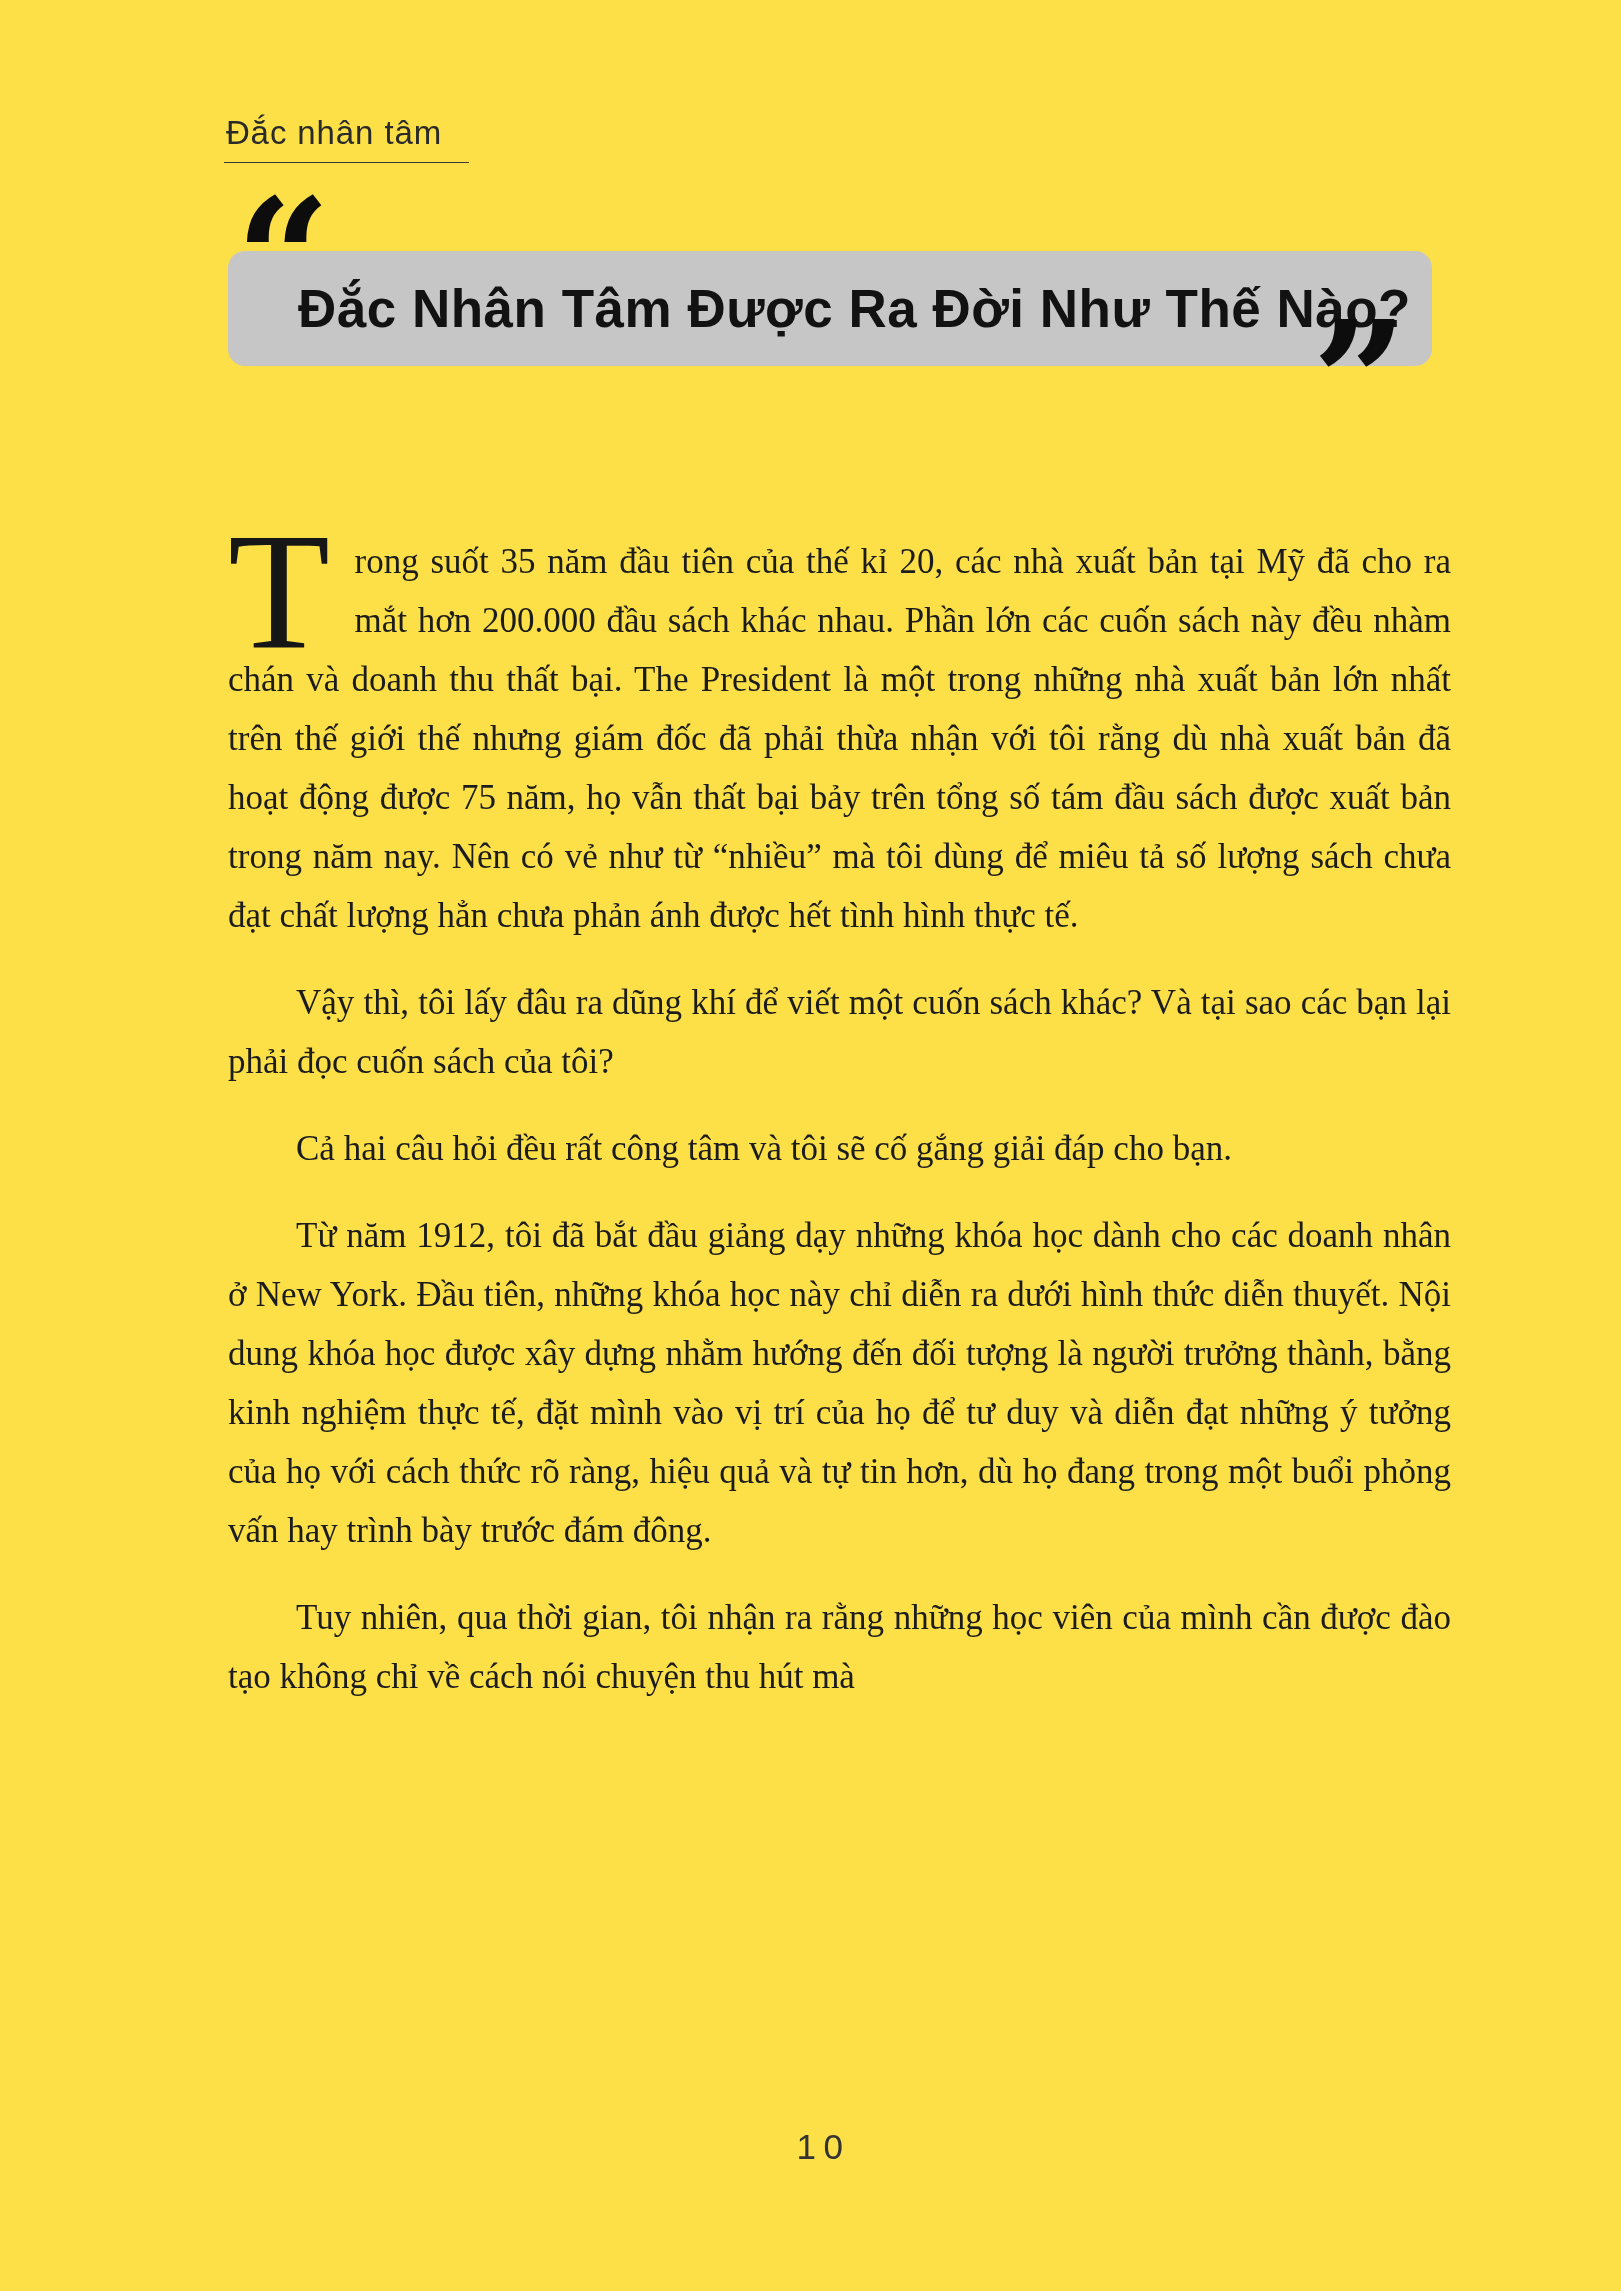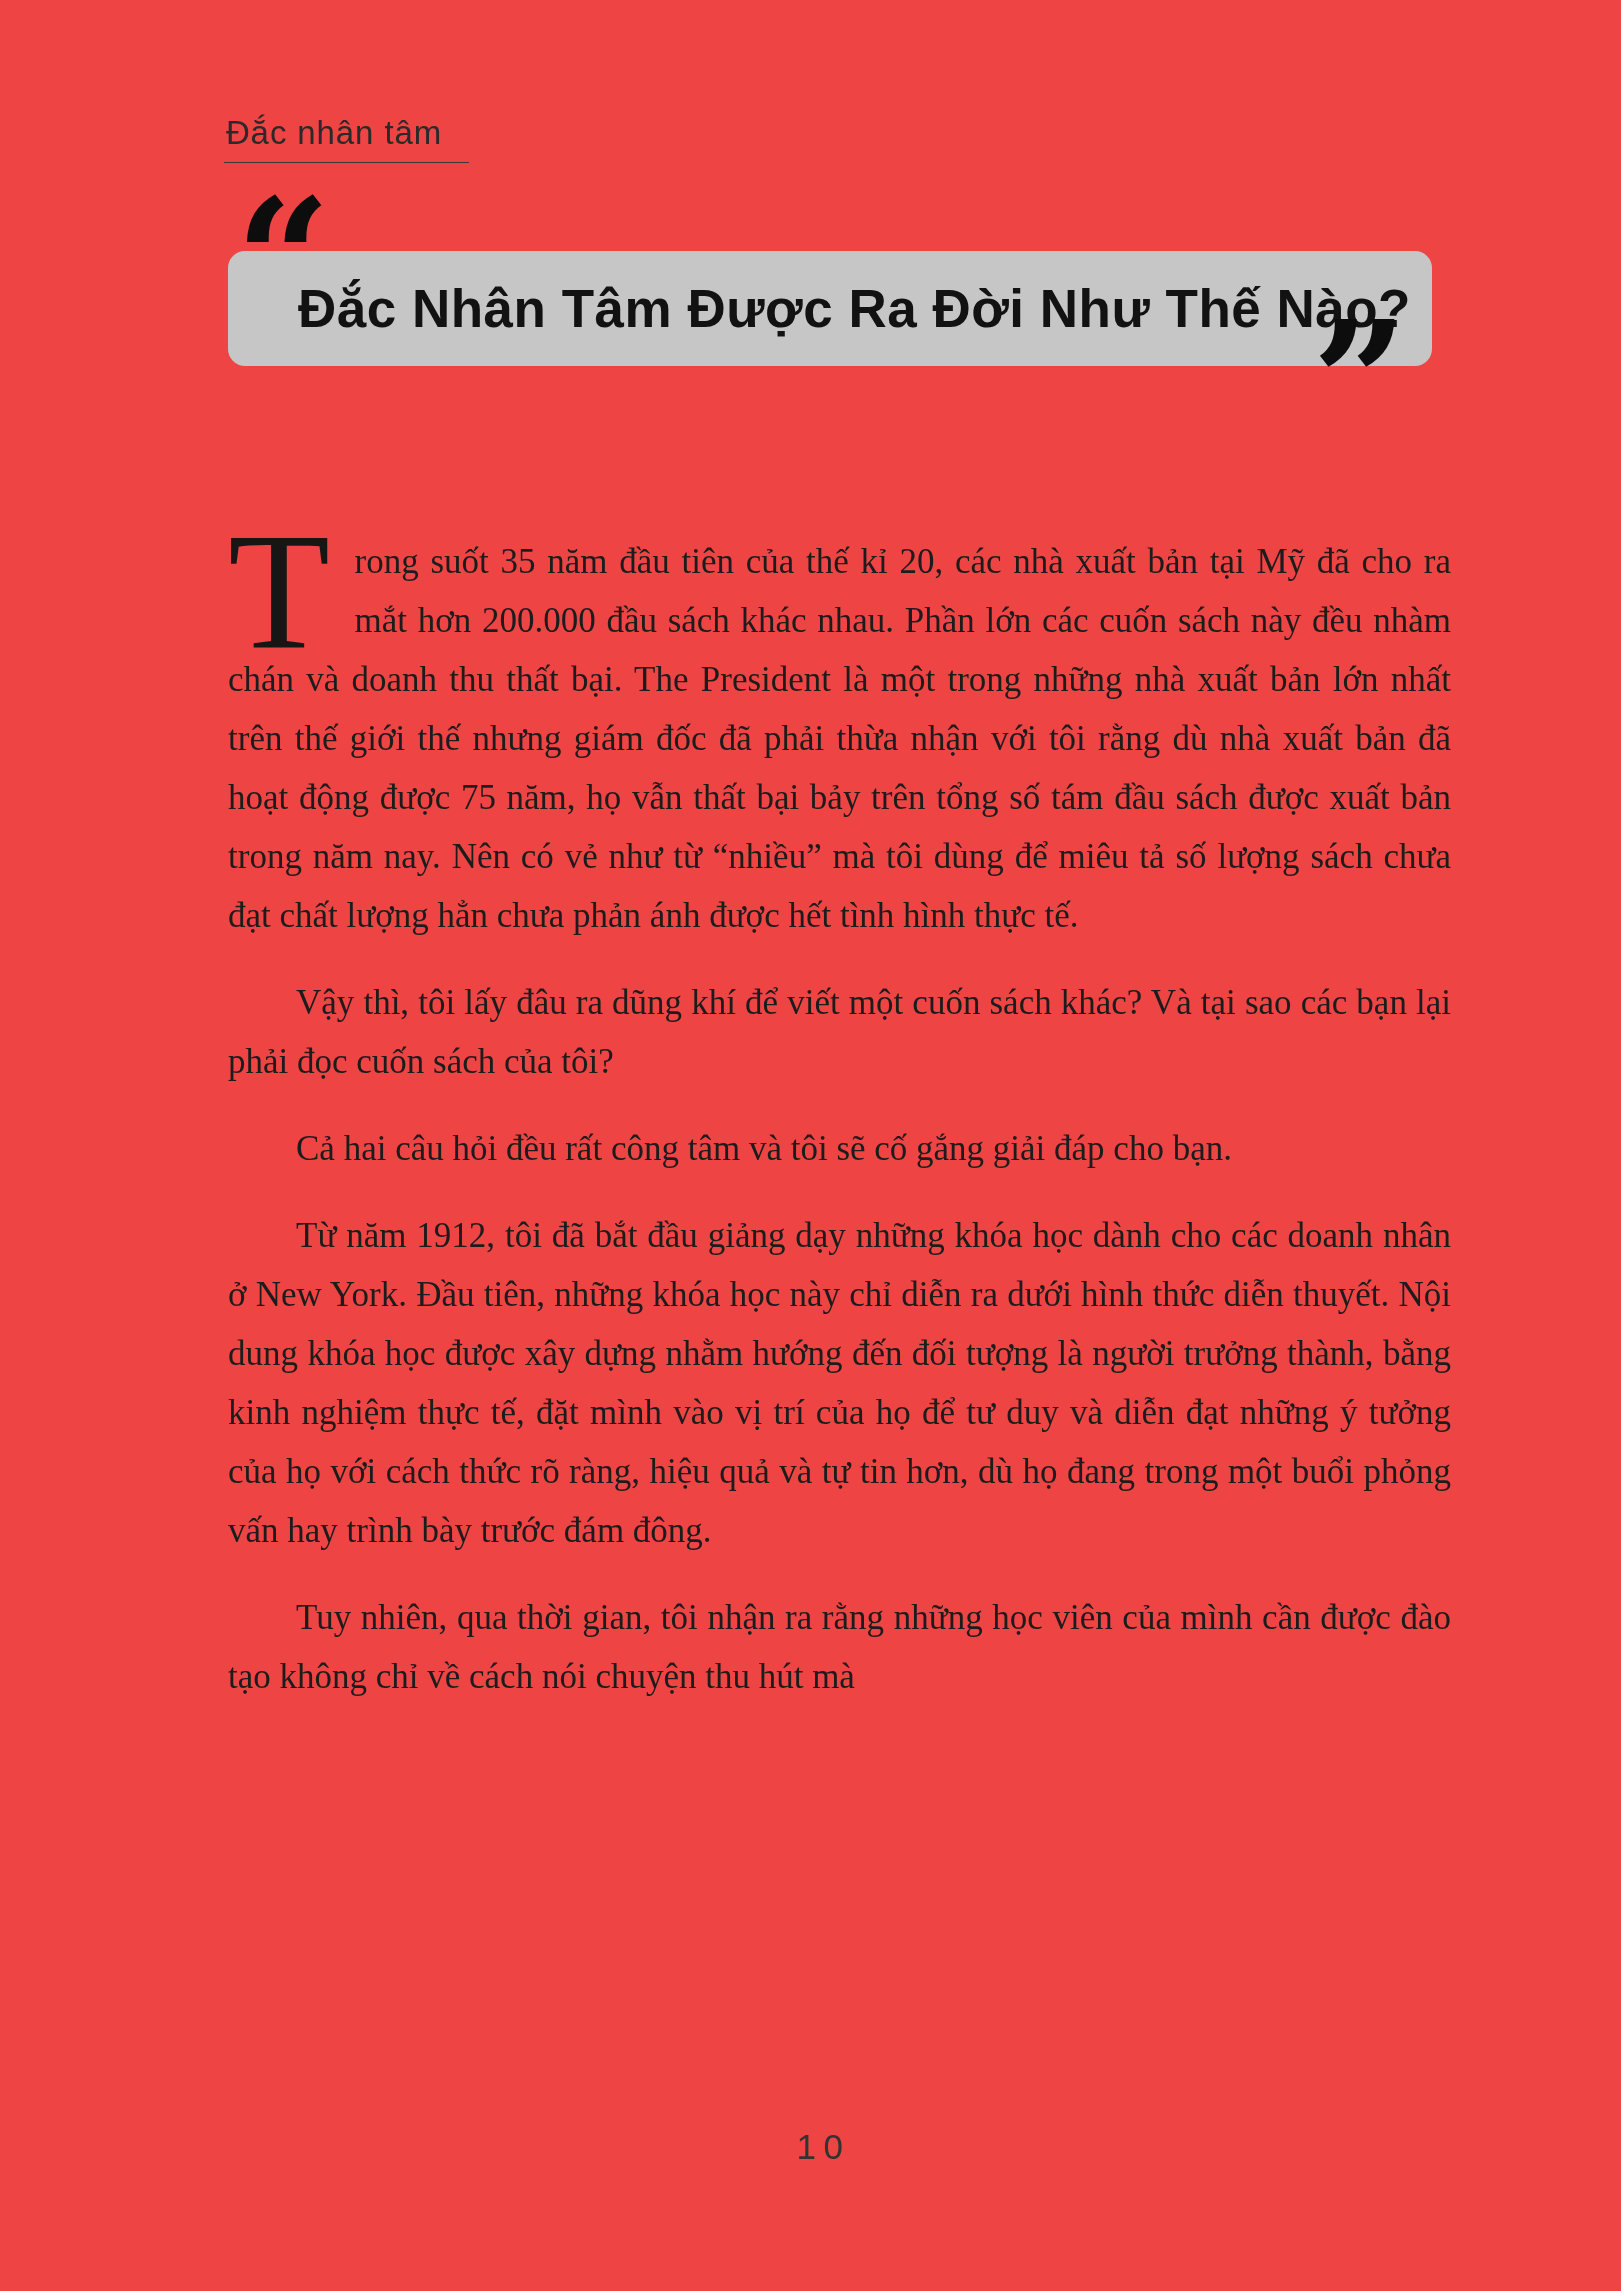--- a/index.html
+++ b/index.html
@@ -4,21 +4,21 @@
 <style>
   html, body {
     margin: 0;
     padding: 0;
     background: #ffffff;
   }
   .page {
     position: relative;
     width: 1621px;
     height: 2291px;
-    background: #ef4444;
+    background: #fde047;
     color: #1c1c1c;
     font-family: "Liberation Serif", serif;
     overflow: hidden;
   }
 
   
   .running-header {
     position: absolute;
     top: 114px;
     left: 224px;

